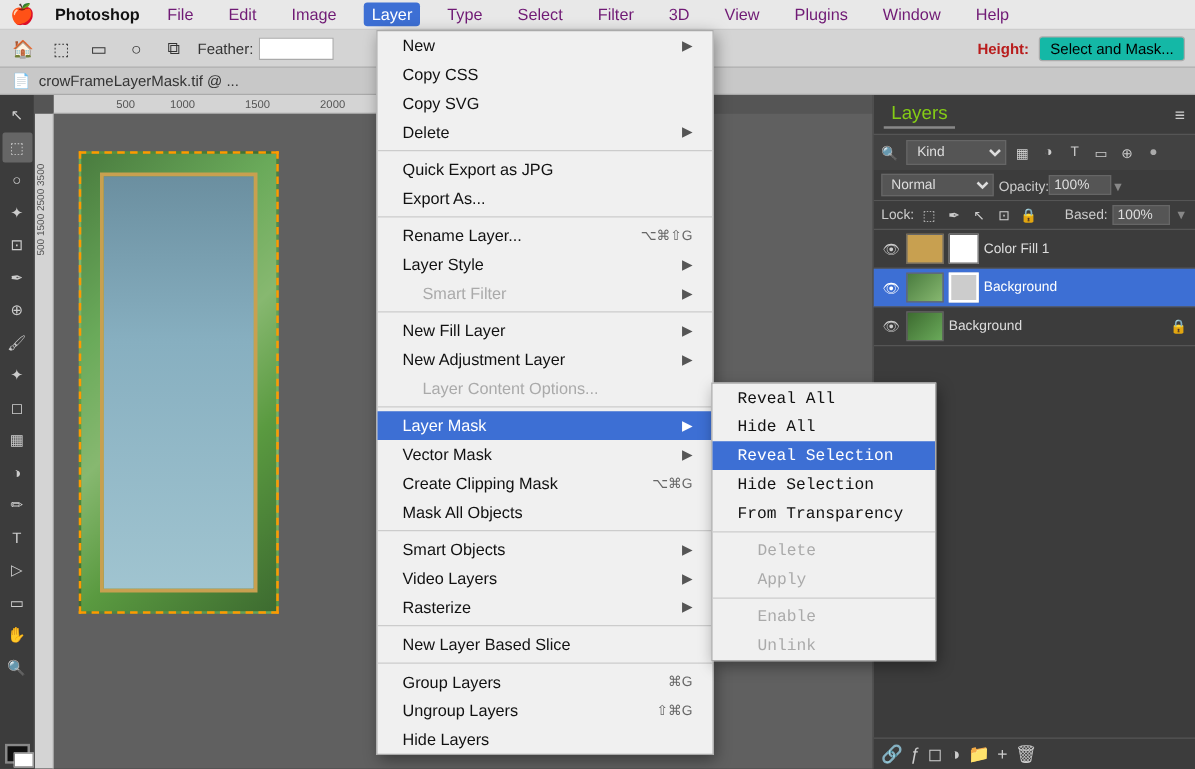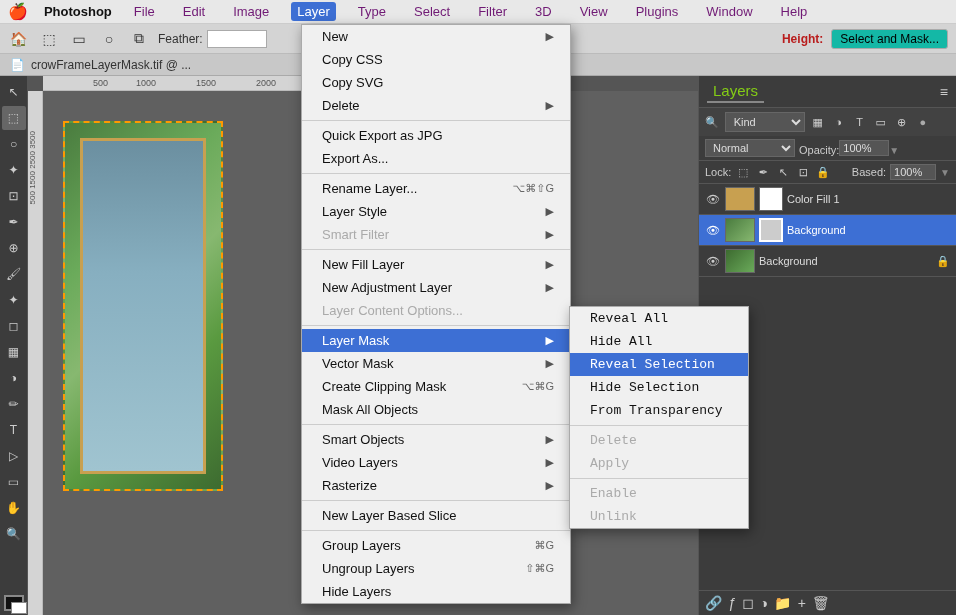--- a/index.html
+++ b/index.html
@@ -376,20 +376,21 @@
       cursor: pointer;
       white-space: nowrap;
     }
     .menu-item:hover, .menu-item.active {
       background: #3d6fd4;
       color: white;
     }
     .menu-item.disabled {
       color: #aaa;
       cursor: default;
+      margin-left: 16px;
     }
     .menu-separator {
       height: 1px;
       background: #ccc;
       margin: 3px 0;
     }
     .menu-arrow {
       font-size: 11px;
       color: #555;
     }

